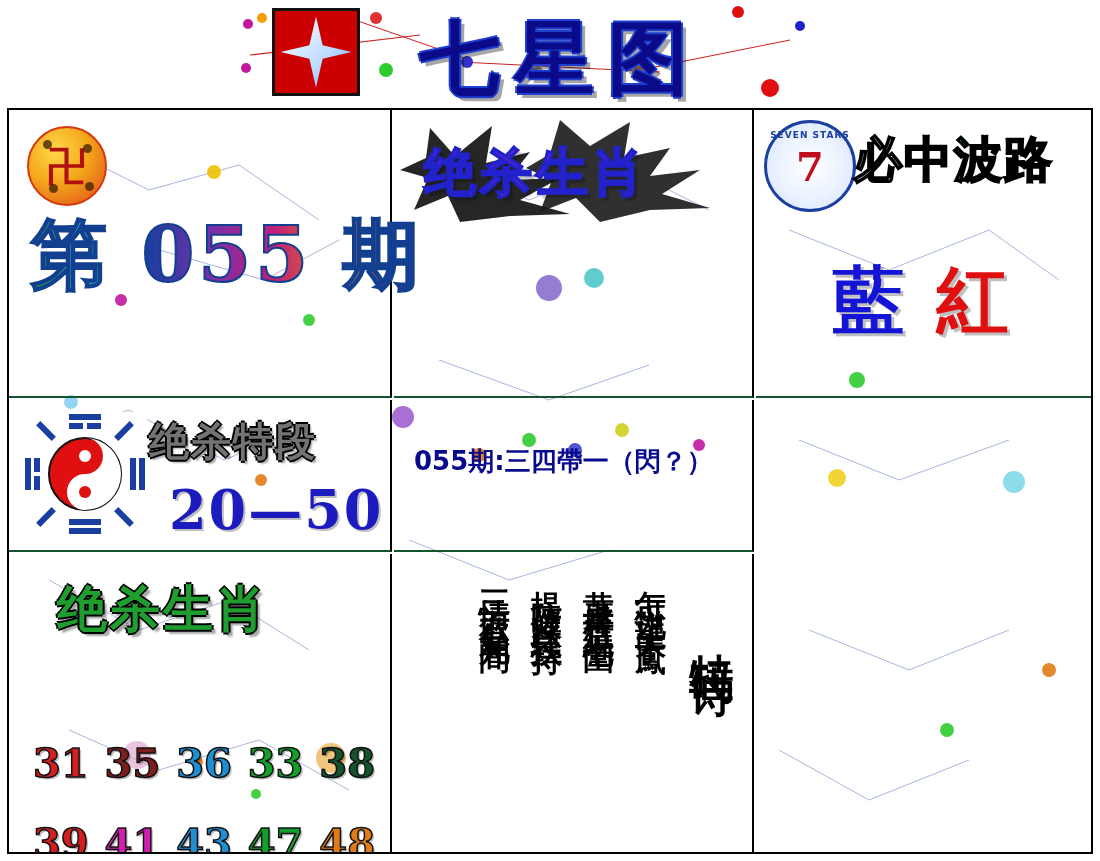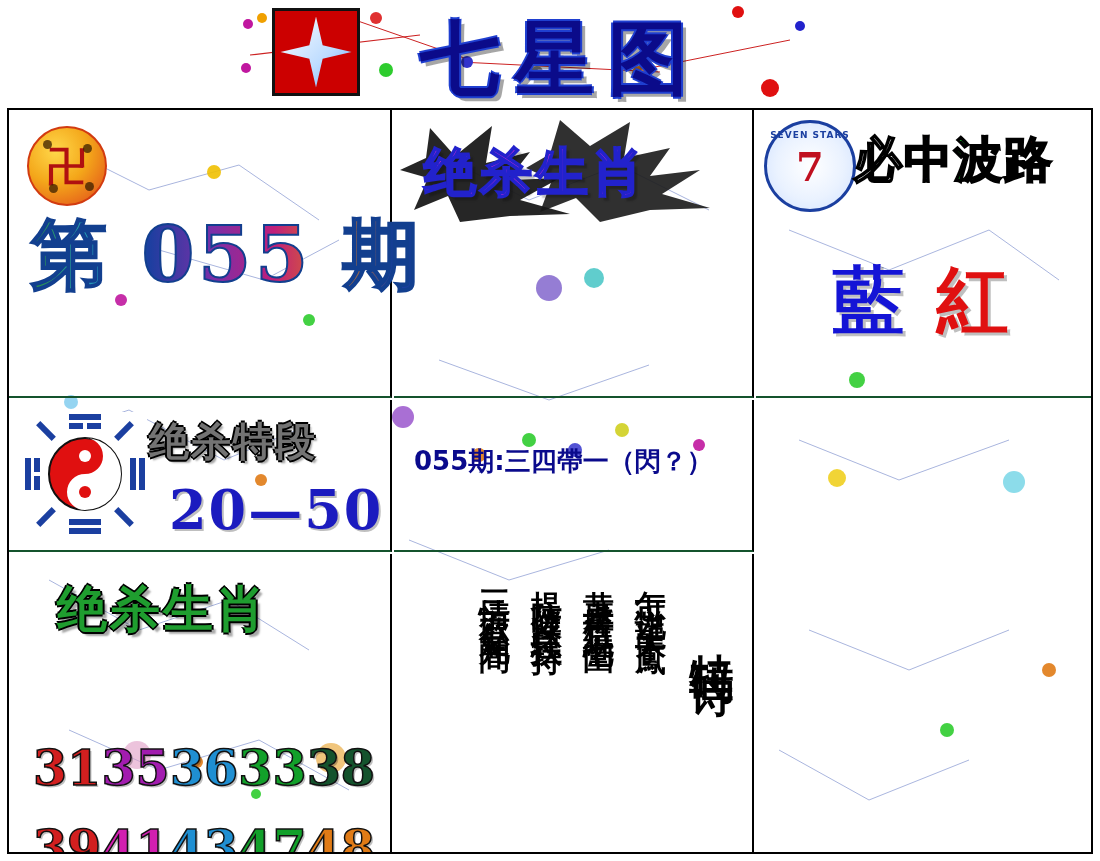--- a/index.html
+++ b/index.html
@@ -108,21 +108,21 @@
     position:absolute;left:48px;top:22px;
     font-size:50px;font-weight:bold;letter-spacing:3px;
     color:#1f9d2f;
     text-shadow:-2px 0 #000,2px 0 #000,0 -2px #000,0 2px #000,4px 4px 2px rgba(0,0,0,.35);
     white-space:nowrap;
   }
   .num-row{position:absolute;left:10px;width:370px;display:flex;justify-content:space-between;padding:0 14px;box-sizing:border-box;}
   .num-row.r1{top:185px;}
   .num-row.r2{top:265px;}
   .num{
-    font-size:49px;font-weight:bold;
+    font-size:40px;font-weight:bold;
     font-family:"DejaVu Serif","Liberation Serif",serif;
     -webkit-text-stroke:1.5px #111;
     text-shadow:2px 2px 0 rgba(0,0,0,.25);
   }
 
   
   .c-temi{left:385px;top:0;width:360px;height:288px;}
   .temi-banner{
     position:absolute;left:6px;top:8px;width:348px;height:110px;
   }
@@ -369,21 +369,21 @@
 
     <div class="cell c-hint2 bdr-r bdr-b">
       <div class="hint-line hint-2">055期:三四帶一（閃？）</div>
     </div>
 
 
     <div class="cell c-shima bdr-r">
       <div class="shima-title">绝杀生肖</div>
       <div class="num-row r1">
         <span class="num" style="color:#d21f1f">31</span>
-        <span class="num" style="color:#a21caf">35</span>
+        <span class="num" style="color:#7f1d1d">35</span>
         <span class="num" style="color:#1f8fd2">36</span>
         <span class="num" style="color:#12a02a">33</span>
         <span class="num" style="color:#14532d">38</span>
       </div>
       <div class="num-row r2">
         <span class="num" style="color:#d21f1f">39</span>
         <span class="num" style="color:#d21fb0">41</span>
         <span class="num" style="color:#1f8fd2">43</span>
         <span class="num" style="color:#12a02a">47</span>
         <span class="num" style="color:#e07b16">48</span>

